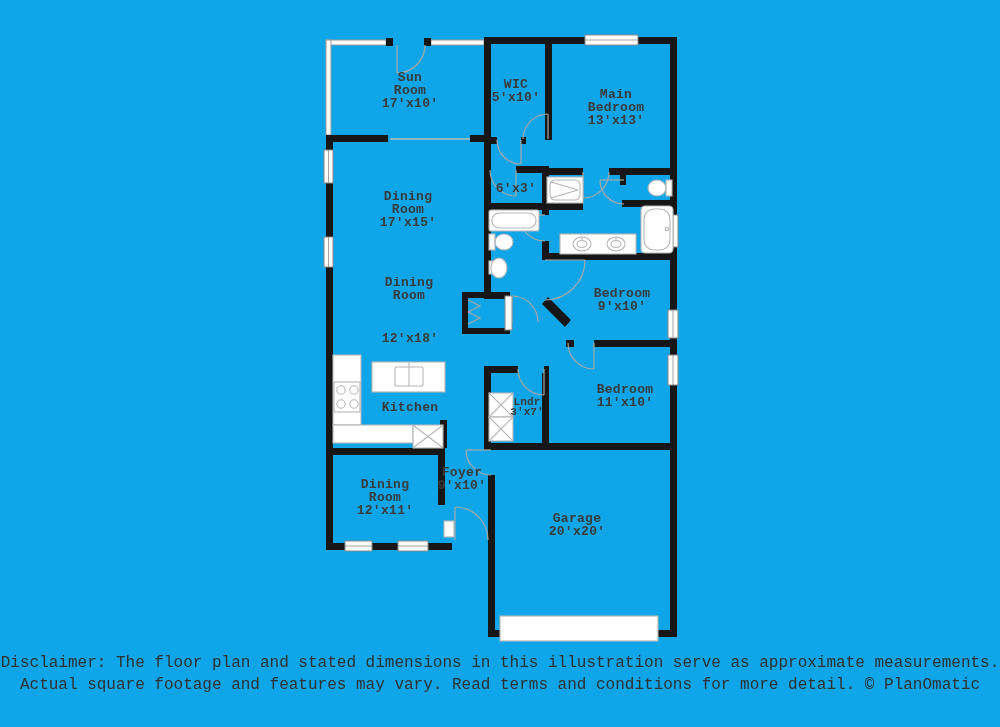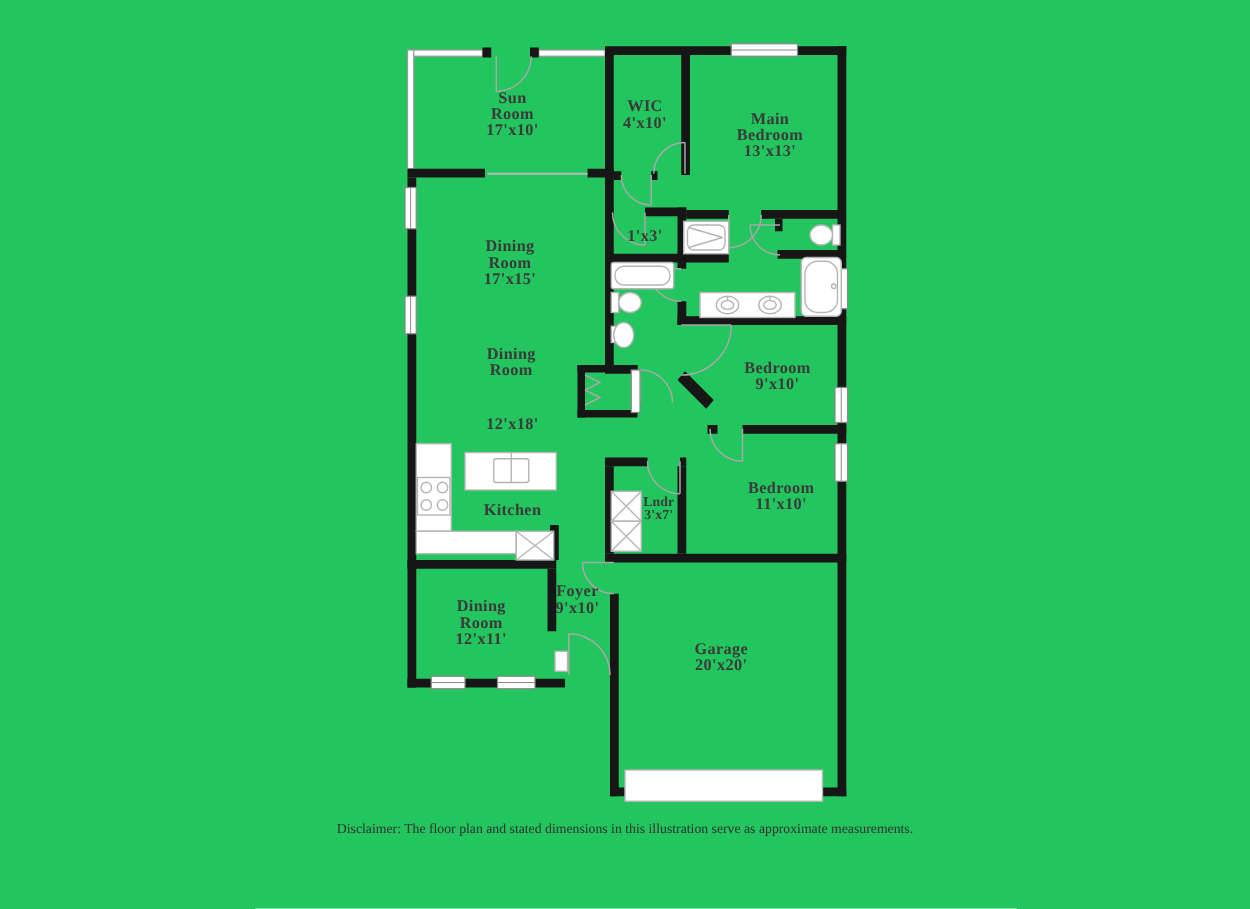--- a/index.html
+++ b/index.html
@@ -1,32 +1,32 @@
 <!DOCTYPE html>
 <html><head>
 <meta charset="utf-8">
 <title>Floor Plan</title>
 <style>
   html,body{margin:0;padding:0;background:#ffffff;}
-  #stage{position:relative;width:1000px;height:727px;background:#22c55e;overflow:hidden;
-         font-family:Liberation Serif, serif;}
+  #stage{position:relative;width:1000px;height:727px;background:#0ea5e9;overflow:hidden;
+         font-family:Liberation Mono, monospace;}
   #plan-svg{position:absolute;left:0;top:0;}
   .walls{fill:#161616;stroke:none;}
   .thinwall{fill:#ffffff;stroke:#999999;stroke-width:1;}
   .window{fill:#ffffff;stroke:#8a8a8a;stroke-width:1;}
   .winline{stroke:#8a8a8a;stroke-width:0.8;}
   .door{stroke:#a8a8a8;stroke-width:1.2;fill:none;}
   .fixture{stroke:#b5b5b5;stroke-width:1.1;fill:#ffffff;}
   .fixline{stroke:#b5b5b5;stroke-width:1.1;fill:none;}
   .cased{stroke:#bbbbbb;stroke-width:1.5;}
   .rl{position:absolute;transform:translateX(-50%);text-align:center;font-weight:700;
       font-size:13px;line-height:13px;color:#3a3a3a;letter-spacing:0.3px;white-space:nowrap;}
   .rl.small{font-size:11px;line-height:10px;letter-spacing:0.1px;}
   .footer{position:absolute;left:0;right:0;top:652px;text-align:center;
-          font-size:11px;line-height:22px;color:#303030;font-weight:400;}
+          font-size:16px;line-height:22px;color:#303030;font-weight:400;}
 </style>
 </head>
 <body>
 
 <div id="stage">
 
   <svg id="plan-svg" width="1000" height="727" viewBox="0 0 1000 727">
 
     <g>
       <rect class="thinwall" x="326" y="40" width="60" height="5"></rect>
@@ -251,34 +251,34 @@
   </svg>
 
   <div>
     <div class="rl" style="left:410px;top:71px">
       <div>Sun</div>
       <div>Room</div>
       <div>17'x10'</div>
     </div>
     <div class="rl" style="left:516px;top:78px">
       <div>WIC</div>
-      <div>4'x10'</div>
+      <div>5'x10'</div>
     </div>
     <div class="rl" style="left:616px;top:88px">
       <div>Main</div>
       <div>Bedroom</div>
       <div>13'x13'</div>
     </div>
     <div class="rl" style="left:408px;top:190px">
       <div>Dining</div>
       <div>Room</div>
       <div>17'x15'</div>
     </div>
     <div class="rl" style="left:516px;top:182px">
-      <div>1'x3'</div>
+      <div>6'x3'</div>
     </div>
     <div class="rl" style="left:409px;top:276px">
       <div>Dining</div>
       <div>Room</div>
     </div>
     <div class="rl" style="left:410px;top:332px">
       <div>12'x18'</div>
     </div>
     <div class="rl" style="left:410px;top:401px">
       <div>Kitchen</div>
@@ -305,15 +305,16 @@
       <div>12'x11'</div>
     </div>
     <div class="rl" style="left:577px;top:512px">
       <div>Garage</div>
       <div>20'x20'</div>
     </div>
   </div>
 
   <div class="footer">
     <div>Disclaimer: The floor plan and stated dimensions in this illustration serve as approximate measurements.</div>
+    <div>Actual square footage and features may vary. Read terms and conditions for more detail. © PlanOmatic</div>
   </div>
 
 </div>
 
 </body></html>

